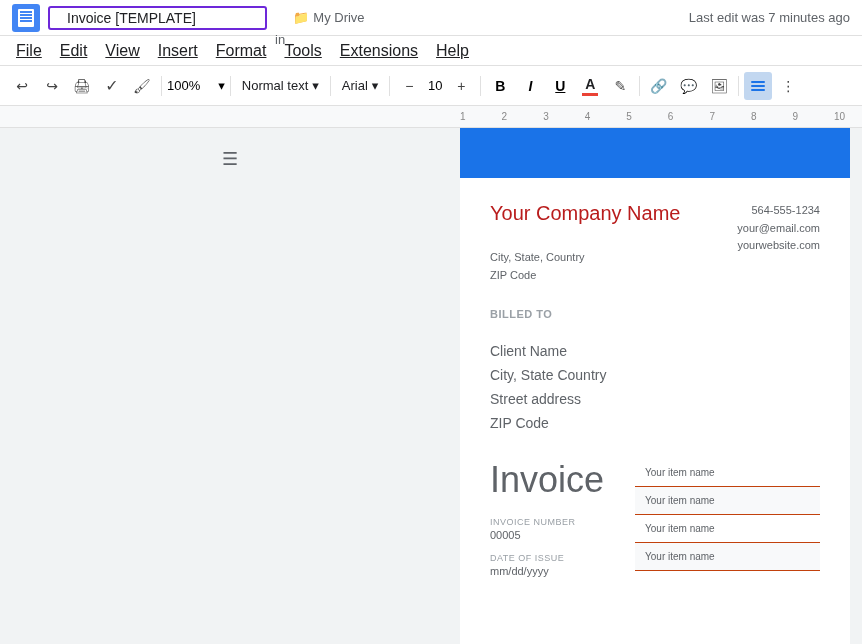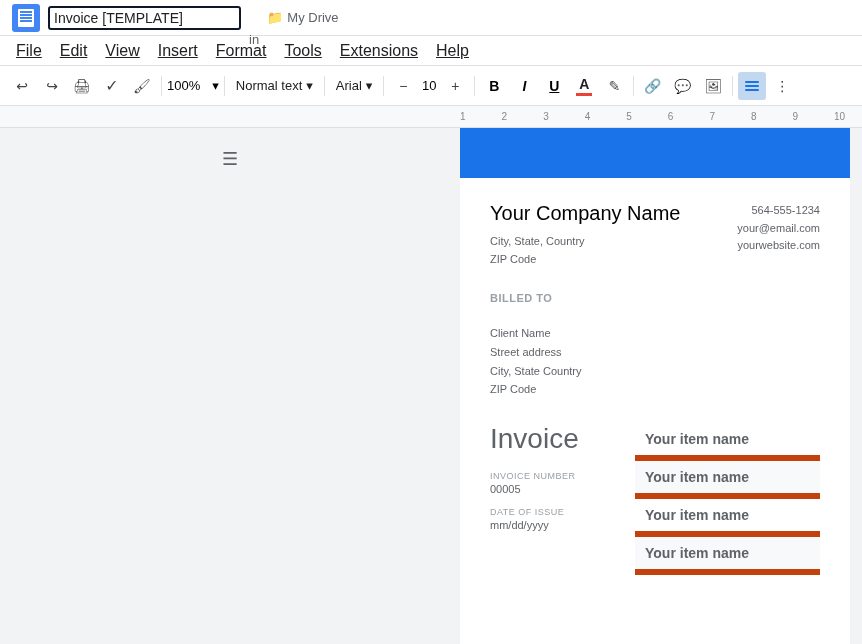--- a/index.html
+++ b/index.html
@@ -29,23 +29,23 @@
       position: relative;
     }
     .doc-icon-inner::after {
       content: '';
       position: absolute;
       top: 2px; left: 2px; right: 2px;
       height: 2px; background: #4285f4;
       box-shadow: 0 3px 0 #4285f4, 0 6px 0 #4285f4, 0 9px 0 #4285f4;
     }
     .title-input {
-      border: 2px solid #0f172a;
+      border: 2px solid #6d28d9;
       border-radius: 3px;
-      padding: 2px 4px;
+      padding: 2px 17px;
       font-size: 14px;
       font-weight: 500;
       color: #202124;
       outline: none;
       min-width: 180px;
     }
     .in-text {
       font-size: 13px;
       color: #5f6368;
       margin-top: 43px;
@@ -103,21 +103,21 @@
     }
     .toolbar-dropdown {
       display: flex; align-items: center; gap: 4px;
       padding: 3px 6px;
       border: none; background: none;
       font-size: 13px; color: #202124;
       cursor: pointer;
       border-radius: 3px;
     }
     .toolbar-zoom {
-      display: flex; align-items: center; gap: 12px;
+      display: flex; align-items: center; gap: 18px;
     }
     .toolbar-icon-btn {
       width: 28px; height: 28px;
       display: flex; align-items: center; justify-content: center;
       cursor: pointer; border-radius: 3px;
       font-weight: bold; font-size: 14px;
       border: none; background: none;
     }
     .btn-bold { font-weight: bold; }
     .btn-italic { font-style: italic; }
@@ -212,22 +212,22 @@
       padding: 24px 30px 0 30px;
     }
     .company-section {
       display: flex;
       justify-content: space-between;
       margin-bottom: 24px;
     }
     .company-left {}
     .company-name {
       font-size: 20px;
-      color: #000000;
-      margin-bottom: 8px;
+      color: #b91c1c;
+      margin-bottom: 24px;
     }
     .company-addr {
       font-size: 11px;
       color: #5f6368;
       line-height: 1.6;
     }
     .company-right {
       font-size: 11px;
       color: #5f6368;
       text-align: right;
@@ -239,34 +239,34 @@
     }
     .billed-to-label {
       font-size: 11px;
       color: #9aa0a6;
       letter-spacing: 0.5px;
       text-transform: uppercase;
       margin-bottom: 20px;
       font-weight: bold;
     }
     .billed-info {
-      font-size: 11px;
+      font-size: 14px;
       color: #5f6368;
       line-height: 1.7;
     }
 
     
     .invoice-main {
       display: flex;
       justify-content: space-between;
       align-items: flex-start;
     }
     .invoice-left {}
     .invoice-title {
-      font-size: 28px;
+      font-size: 36px;
       color: #5f6368;
       font-weight: 300;
       margin-bottom: 16px;
     }
     .invoice-field-label {
       font-size: 9px;
       color: #9aa0a6;
       letter-spacing: 0.5px;
       text-transform: uppercase;
       margin-bottom: 2px;
@@ -285,42 +285,42 @@
     .desc-header {
       background: #1a73e8;
       color: white;
       font-size: 9px;
       font-weight: 600;
       letter-spacing: 0.5px;
       padding: 6px 10px;
       text-transform: uppercase;
     }
     .desc-row {
-      font-size: 14px;
+      font-size: 10px;
       color: #5f6368;
       padding: 8px 10px;
-      border-bottom: 6px solid #c2410c;
-      font-weight: bold;
+      border-bottom: 1px solid #c2410c;
     }
     .desc-row:nth-child(even) { background: #f8f9fa; }
     .desc-row:nth-child(odd) { background: #fff; }
   </style>
 </head>
 <body>
 
 <div class="title-bar">
   <div class="doc-icon">
     <div class="doc-icon-inner"></div>
   </div>
   <input type="text" class="title-input" value="Invoice [TEMPLATE]" style="">
   <span class="in-text">in</span>
   <div class="breadcrumb-folder">
     <span>📁</span>
     <span>My Drive</span>
   </div>
+  <span class="last-edit">Last edit was 7 minutes ago</span>
 </div>
 
 <div class="menu-bar">
   <span class="menu-item">File</span>
   <span class="menu-item">Edit</span>
   <span class="menu-item">View</span>
   <span class="menu-item">Insert</span>
   <span class="menu-item">Format</span>
   <span class="menu-item">Tools</span>
   <span class="menu-item">Extensions</span>
@@ -416,22 +416,22 @@
             <div>564-555-1234</div>
             <div>your@email.com</div>
             <div>yourwebsite.com</div>
           </div>
         </div>
 
         <div class="billed-section">
           <div class="billed-to-label">BILLED TO</div>
           <div class="billed-info">
             <div>Client Name</div>
+            <div>City, State Country</div>
             <div>Street address</div>
-            <div>City, State Country</div>
             <div>ZIP Code</div>
           </div>
         </div>
 
         <div class="invoice-main">
           <div class="invoice-left">
             <div class="invoice-title">Invoice</div>
             <div>
               <div class="invoice-field-label">INVOICE NUMBER</div>
               <div class="invoice-field-value">00005</div>

